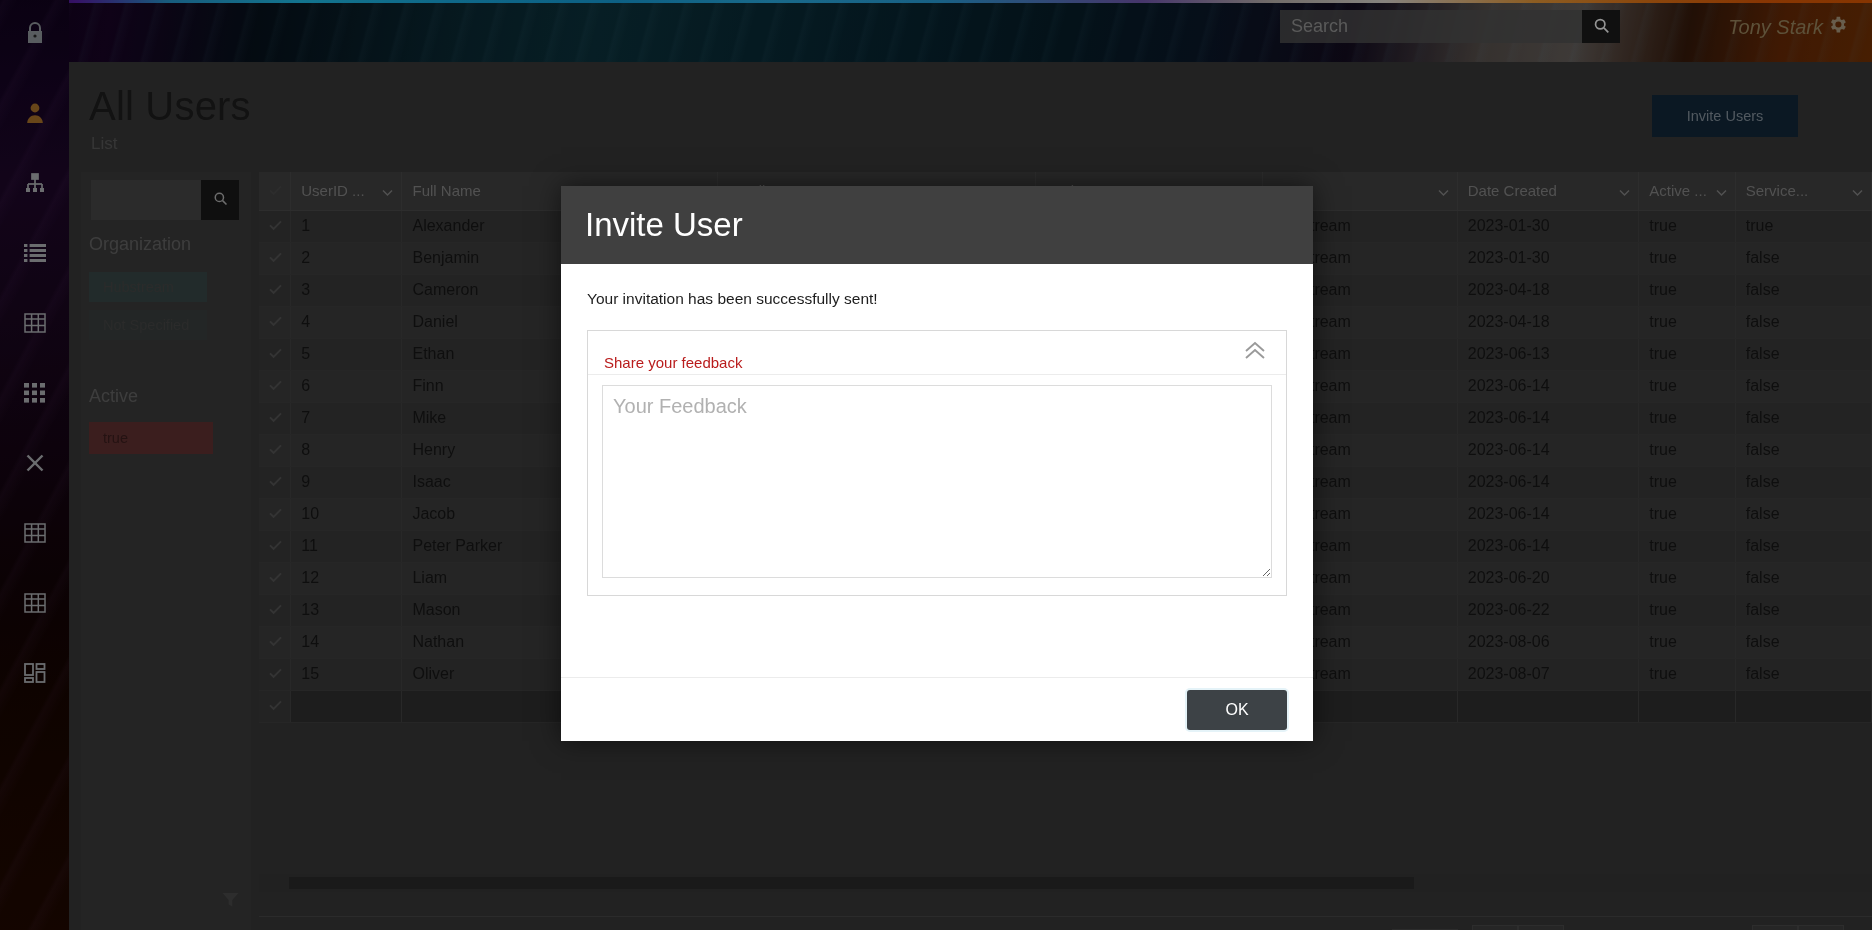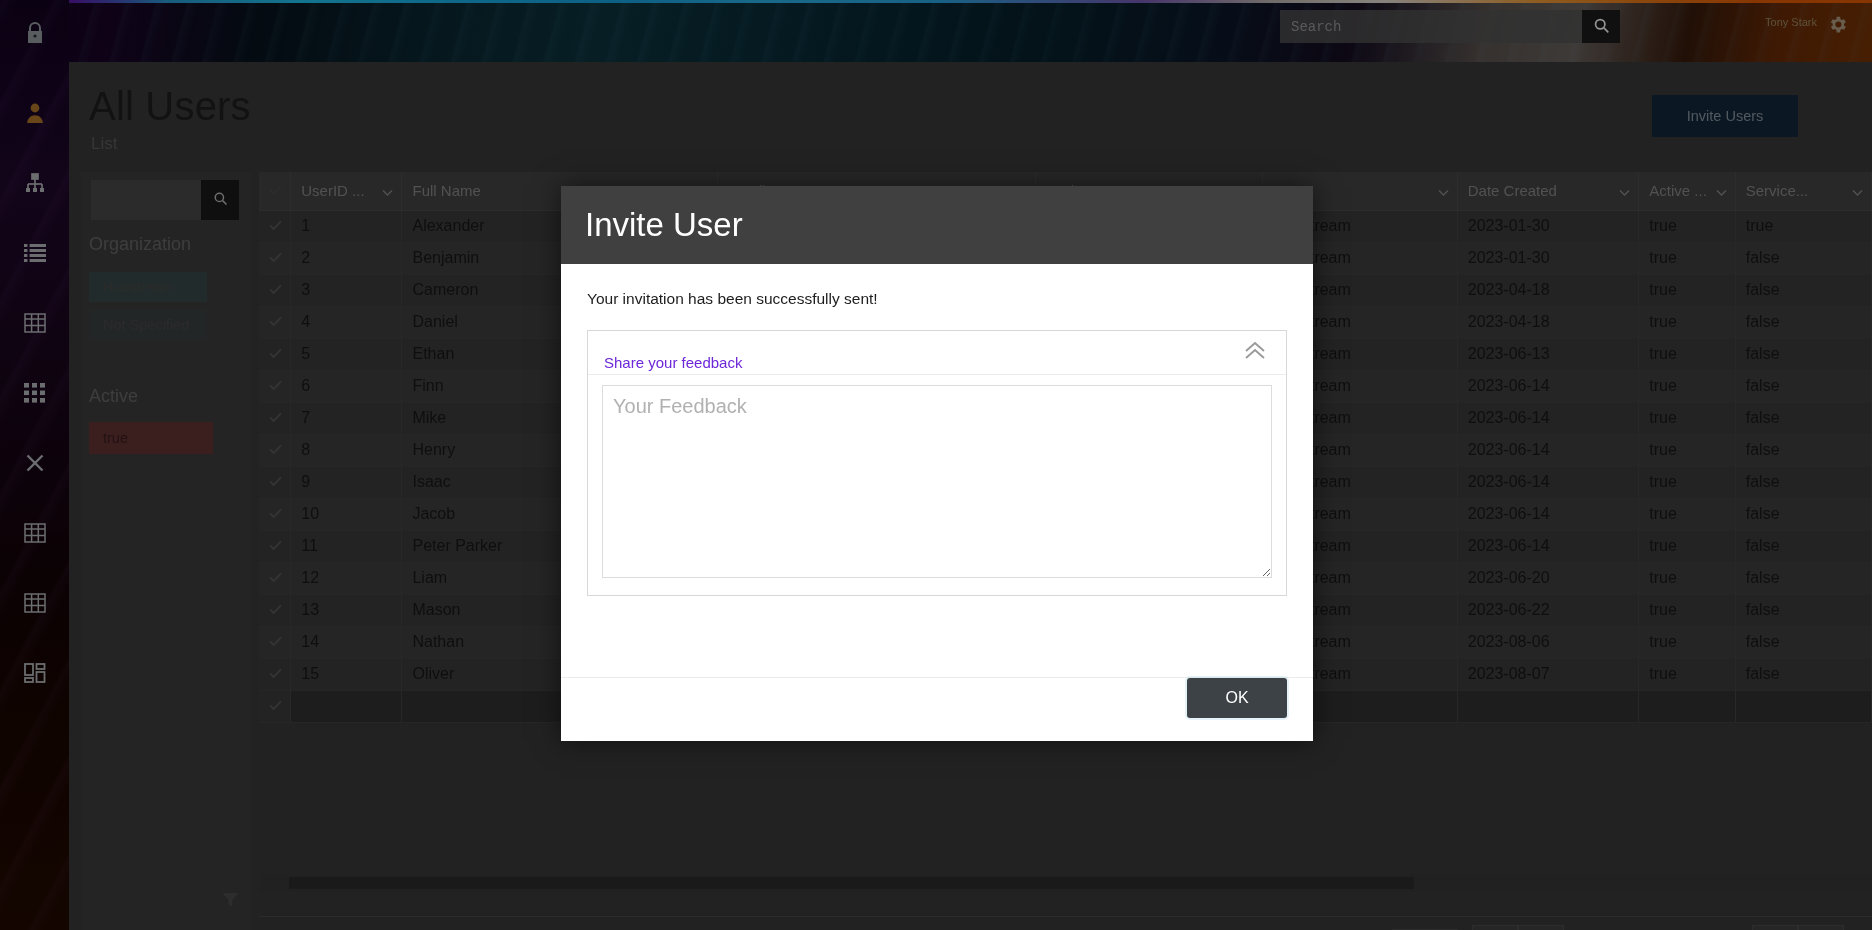--- a/index.html
+++ b/index.html
@@ -260,35 +260,36 @@
   .topbar-search {
     position: absolute; right: 252px; top: 10px;
     width: 340px; height: 33px;
     display: flex;
     z-index: 20;
   }
   .topbar-search-input {
     width: 302px; height: 33px;
     background: rgba(85,85,85,0.82);
     border: none; outline: none;
-    color: #cdcdcd; font-size: 14px;
+    color: #cdcdcd; font-size: 18px;
     padding: 0 11px;
-    font-family: Liberation Mono, monospace;
+    font-family: Liberation Sans, sans-serif;
   }
   .topbar-search-input::placeholder { color: #9b9b9b; }
   .topbar-search-btn {
     width: 38px; height: 33px;
     background: #1c1c1c;
     display: flex; align-items: center; justify-content: center;
     border: none; cursor: pointer;
   }
   .topbar-user {
-    position: absolute; right: 55px; top: 16px;
-    font-size: 11px; color: #a08c63;
+    position: absolute; right: 49px; top: 16px;
+    font-size: 20px; color: #a08c63;
     z-index: 20;
+    font-style: italic;
   }
   .topbar-gear {
     position: absolute; right: 24px; top: 14px;
     z-index: 20; cursor: pointer;
   }
 
   
   .overlay {
     position: absolute; left: 0; top: 0;
     width: 1872px; height: 930px;
@@ -324,21 +325,21 @@
     background: #fff;
     height: 266px;
     padding: 0;
   }
   .feedback-head {
     height: 44px;
     display: flex; align-items: center; justify-content: space-between;
     padding: 0 16px;
     border-bottom: 1px solid #ececec;
   }
-  .feedback-label { font-size: 15px; color: #6d28d9; margin-top: 20px; }
+  .feedback-label { font-size: 15px; color: #b91c1c; margin-top: 20px; }
   .chevron-up-btn {
     background: none; border: none; cursor: pointer;
     display: flex; align-items: center; justify-content: center;
     width: 30px; height: 30px;
   }
   .feedback-area-wrap { padding: 10px 14px 14px 14px; }
   textarea.feedback-area {
     width: 100%; height: 193px;
     border: 1px solid #dcdcdc;
     outline: none;
@@ -346,21 +347,21 @@
     font-size: 20px;
     color: #333;
     padding: 9px 10px;
     font-family: "Liberation Sans", sans-serif;
     background: #fff;
   }
   textarea.feedback-area::placeholder { color: #b1b1b1; }
   .modal-foot {
     height: 64px;
     border-top: 1px solid #ececec;
-    display: flex; align-items: flex-start; justify-content: flex-end;
+    display: flex; align-items: center; justify-content: flex-end;
     padding-right: 26px;
   }
   .ok-btn {
     width: 100px; height: 40px;
     background: #3d4246;
     color: #ffffff;
     border: none; border-radius: 3px;
     font-size: 16px;
     cursor: pointer;
     font-family: "Liberation Sans", sans-serif;

